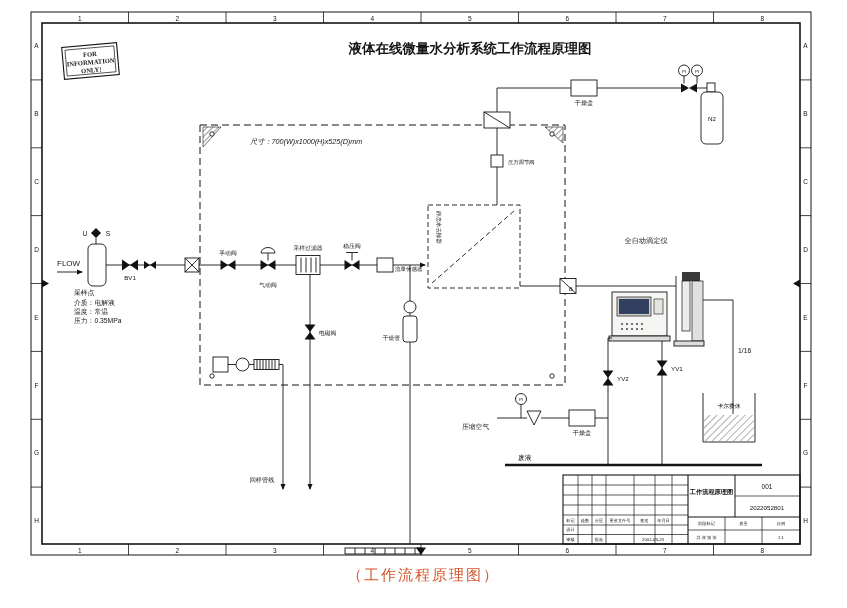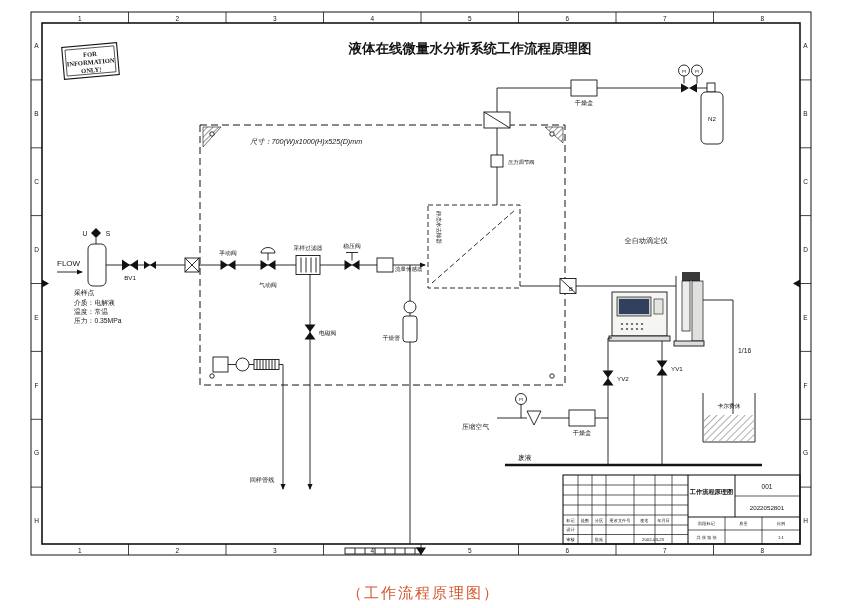--- a/index.html
+++ b/index.html
@@ -4,21 +4,21 @@
 <style>
   html,body{margin:0;padding:0;background:#fff;}
   .page{width:847px;height:608px;background:#fff;position:relative;font-family:"Liberation Sans",sans-serif;overflow:hidden;}
   svg{display:block;}
   svg text{fill:#141414;stroke:none;font-family:"Liberation Sans",sans-serif;}
   .t42{font-size:4.2px}.t43{font-size:4.3px}.t53{font-size:5.3px}.t55{font-size:5.5px}
   .t58{font-size:5.8px}.t62{font-size:6.2px}.t65{font-size:6.5px}.t68{font-size:6.8px}
   .t72{font-size:7.2px}.t8{font-size:8px}.tt{font-size:13.5px;font-weight:bold}
   .mid{text-anchor:middle}.end{text-anchor:end}.b{font-weight:bold}.it{font-style:italic}
   .stampf{font-family:"Liberation Serif",serif;font-weight:bold;font-size:6.5px;text-anchor:middle}
-  .caption{width:100%;text-align:center;color:#d4552a;font-size:15px;letter-spacing:2px;margin-top:22px;}
+  .caption{width:100%;text-align:center;color:#d4552a;font-size:15px;letter-spacing:2px;margin-top:4px;}
 </style>
 </head>
 <body>
 
 <div class="page">
 <svg width="847" height="562" viewBox="0 0 847 562">
   <defs>
     <pattern id="hatch" width="4" height="4" patternTransform="rotate(45)" patternUnits="userSpaceOnUse">
       <line x1="0" y1="0" x2="0" y2="4" stroke="#333" stroke-width="1"></line>
     </pattern>

